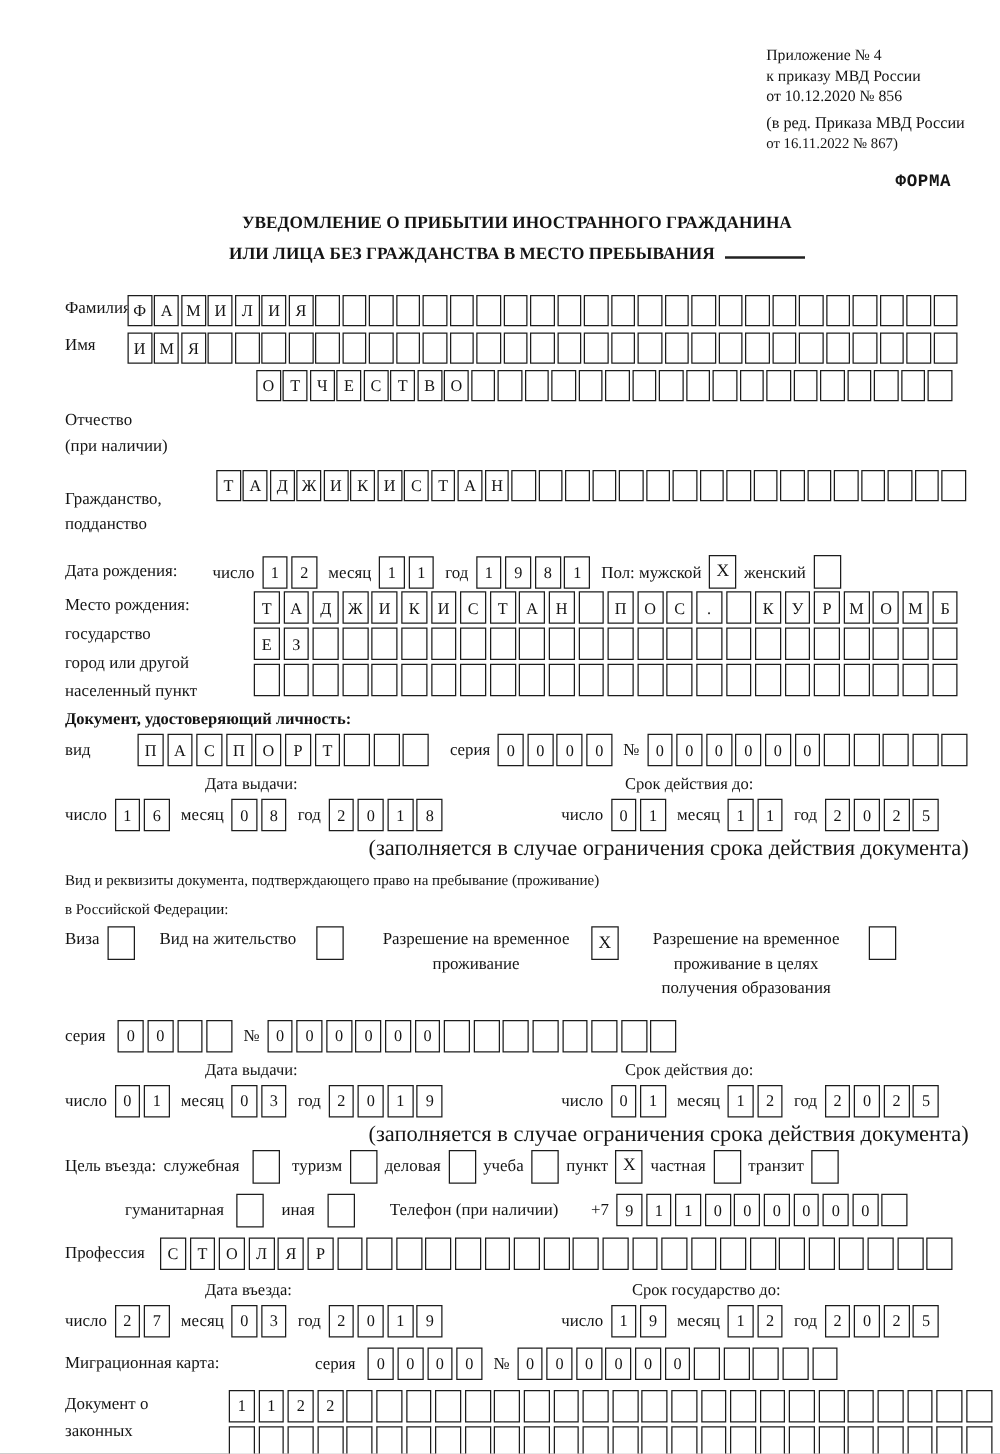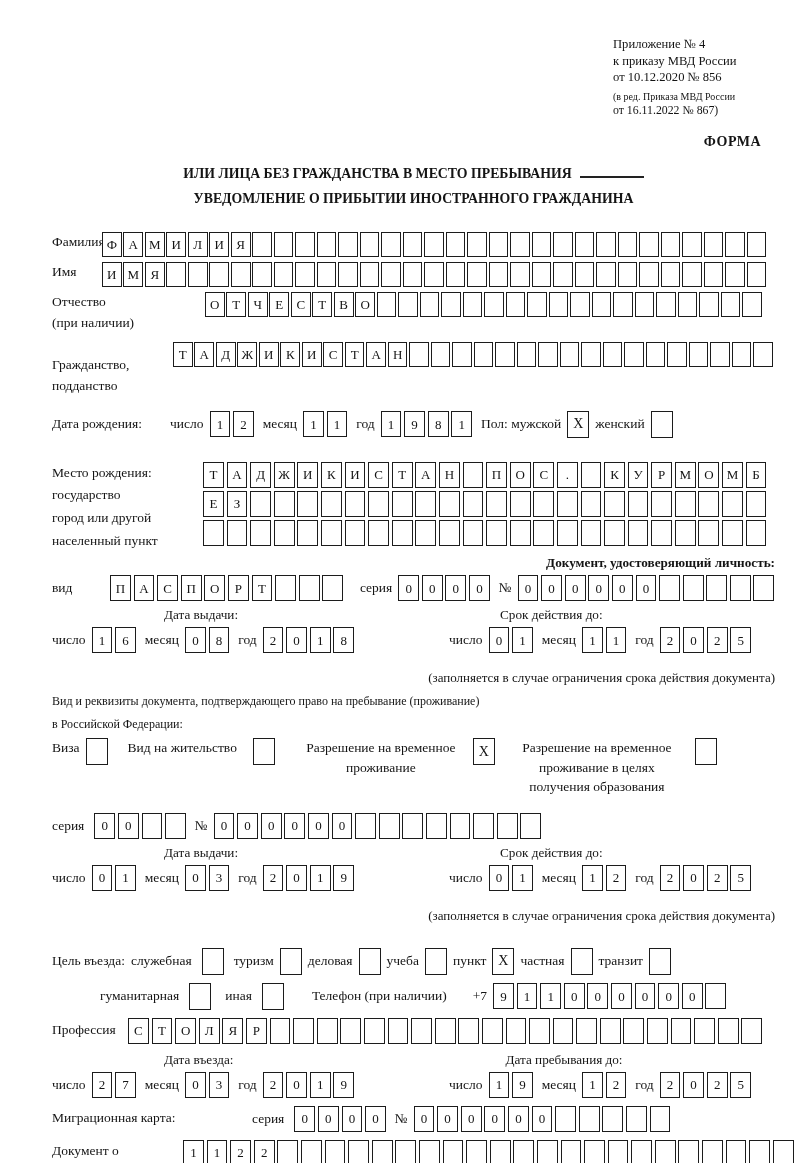--- a/index.html
+++ b/index.html
@@ -1,68 +1,68 @@
 <!DOCTYPE html>
 <html><head>
 <meta charset="utf-8">
 <style>
   html,body{margin:0;padding:0;background:#888;}
   .page{width:800px;height:1163px;background:#fff;box-sizing:border-box;
         padding:36px 25px 0 52px;overflow:hidden;position:relative;
         font-family:"Liberation Serif","DejaVu Serif",serif;color:#141414;font-size:13.5px;}
   
   .hdr{width:162px;margin-left:auto;margin-right:0;font-size:12.6px;line-height:1.32;}
-  .hdr .h2{font-size:10px;margin-top:4px;line-height:1.3;}
+  .hdr .h2{font-size:13px;margin-top:4px;line-height:1.3;}
   .hdr .h2b{font-size:11.8px;line-height:1.3;}
-  .forma{text-align:right;padding-right:14px;font-weight:bold;font-size:14px;margin-top:16px;letter-spacing:.5px;}
+  .forma{text-align:right;padding-right:14px;font-weight:bold;font-size:14px;margin-top:16px;letter-spacing:.5px;font-family:Liberation Mono, monospace;}
   .title{margin-top:12px;font-weight:bold;font-size:13.8px;text-align:center;line-height:1.8;}
   .blank{display:inline-block;width:64px;border-bottom:2px solid #222;margin-left:8px;height:12px;}
   .sec{margin-top:20px;font-weight:bold;font-size:13.2px;text-align:justify;text-align-last:justify;}
   
   .frow{display:flex;align-items:flex-start;}
   .ai-c{align-items:center;}
   .mt4{margin-top:4px;}.mt5{margin-top:5px;}.mt6{margin-top:6px;}.mt8{margin-top:8px;}
-  .mt10{margin-top:24px;}.mt14{margin-top:14px;}.mt16{margin-top:16px;}
+  .mt10{margin-top:2px;}.mt14{margin-top:14px;}.mt16{margin-top:16px;}
   .mt20{margin-top:20px;}
   .lbl{flex:0 0 auto;line-height:1.55;}
-  .w50{width:50px;}.w121{width:121px;margin-top:13px;}.w153{width:153px;}.w151{width:151px;}
+  .w50{width:50px;}.w121{width:121px;margin-top:13px;}.w153{width:153px;margin-top:30px;}.w151{width:151px;}
   .sub{margin:0 6px;white-space:nowrap;}
   .cells{display:flex;flex:0 0 auto;}
   .cell{box-sizing:border-box;border:1.7px solid #1c1c1c;background:#fff;
         display:flex;align-items:center;justify-content:center;
         font-size:13px;line-height:1;}
   .sm .cell{width:19.6px;height:25px;margin-right:1.9px;}
   .md .cell{width:20.8px;height:26px;margin-right:2.8px;}
   .bx .cell{width:22px;height:27px;font-size:14px;}
   .col .cells{margin-bottom:3px;}
-  .center-b{text-align:right;font-weight:bold;font-size:13.2px;}
+  .center-b{text-align:left;font-weight:bold;font-size:13.2px;}
   .dheads{display:flex;font-size:13.2px;}
-  .note{font-size:13px;text-align:right;margin-top:17px;}
+  .note{font-size:18px;text-align:right;margin-top:3px;}
   .para{margin-top:8px;font-size:12px;}
   .vwrap{text-align:center;line-height:1.45;}
   .ml6{margin-left:6px;text-align:center;}.ml10{margin-left:10px;}.ml14{margin-left:14px;}.ml20{margin-left:20px;}
 </style>
 </head>
 <body>
 
 <div class="page">
 
   <div class="hdr">
     <div>Приложение № 4</div>
     <div>к приказу МВД России</div>
     <div>от 10.12.2020 № 856</div>
     <div class="h2">(в ред. Приказа МВД России</div>
     <div class="h2b">от 16.11.2022 № 867)</div>
   </div>
 
   <div class="forma">ФОРМА</div>
 
   <div class="title">
+    <div>УВЕДОМЛЕНИЕ О ПРИБЫТИИ ИНОСТРАННОГО ГРАЖДАНИНА</div>
     <div><span>ИЛИ ЛИЦА БЕЗ ГРАЖДАНСТВА В МЕСТО ПРЕБЫВАНИЯ</span><span class="blank"></span></div>
-    <div>УВЕДОМЛЕНИЕ О ПРИБЫТИИ ИНОСТРАННОГО ГРАЖДАНИНА</div>
   </div>
 
 
   <div class="frow mt20">
     <div class="lbl w50">Фамилия</div>
     <div class="cells sm">
         <span class="cell">Ф</span>
         <span class="cell">А</span>
         <span class="cell">М</span>
         <span class="cell">И</span>
@@ -585,21 +585,21 @@
         <span class="cell"></span>
         <span class="cell"></span>
         <span class="cell"></span>
         <span class="cell"></span>
       </div>
   </div>
 
   <div class="dblock mt8">
     <div class="dheads">
       <span style="margin-left:112px">Дата въезда:</span>
-      <span style="margin-left:272px">Дата пребывания до:</span>
+      <span style="margin-left:272px">Срок государство до:</span>
     </div>
     <div class="frow ai-c mt4">
       <span>число</span>
       <div class="cells md ml6">
           <span class="cell">2</span>
           <span class="cell">7</span>
         </div>
       <span class="sub">месяц</span>
       <div class="cells md">
           <span class="cell">0</span>

